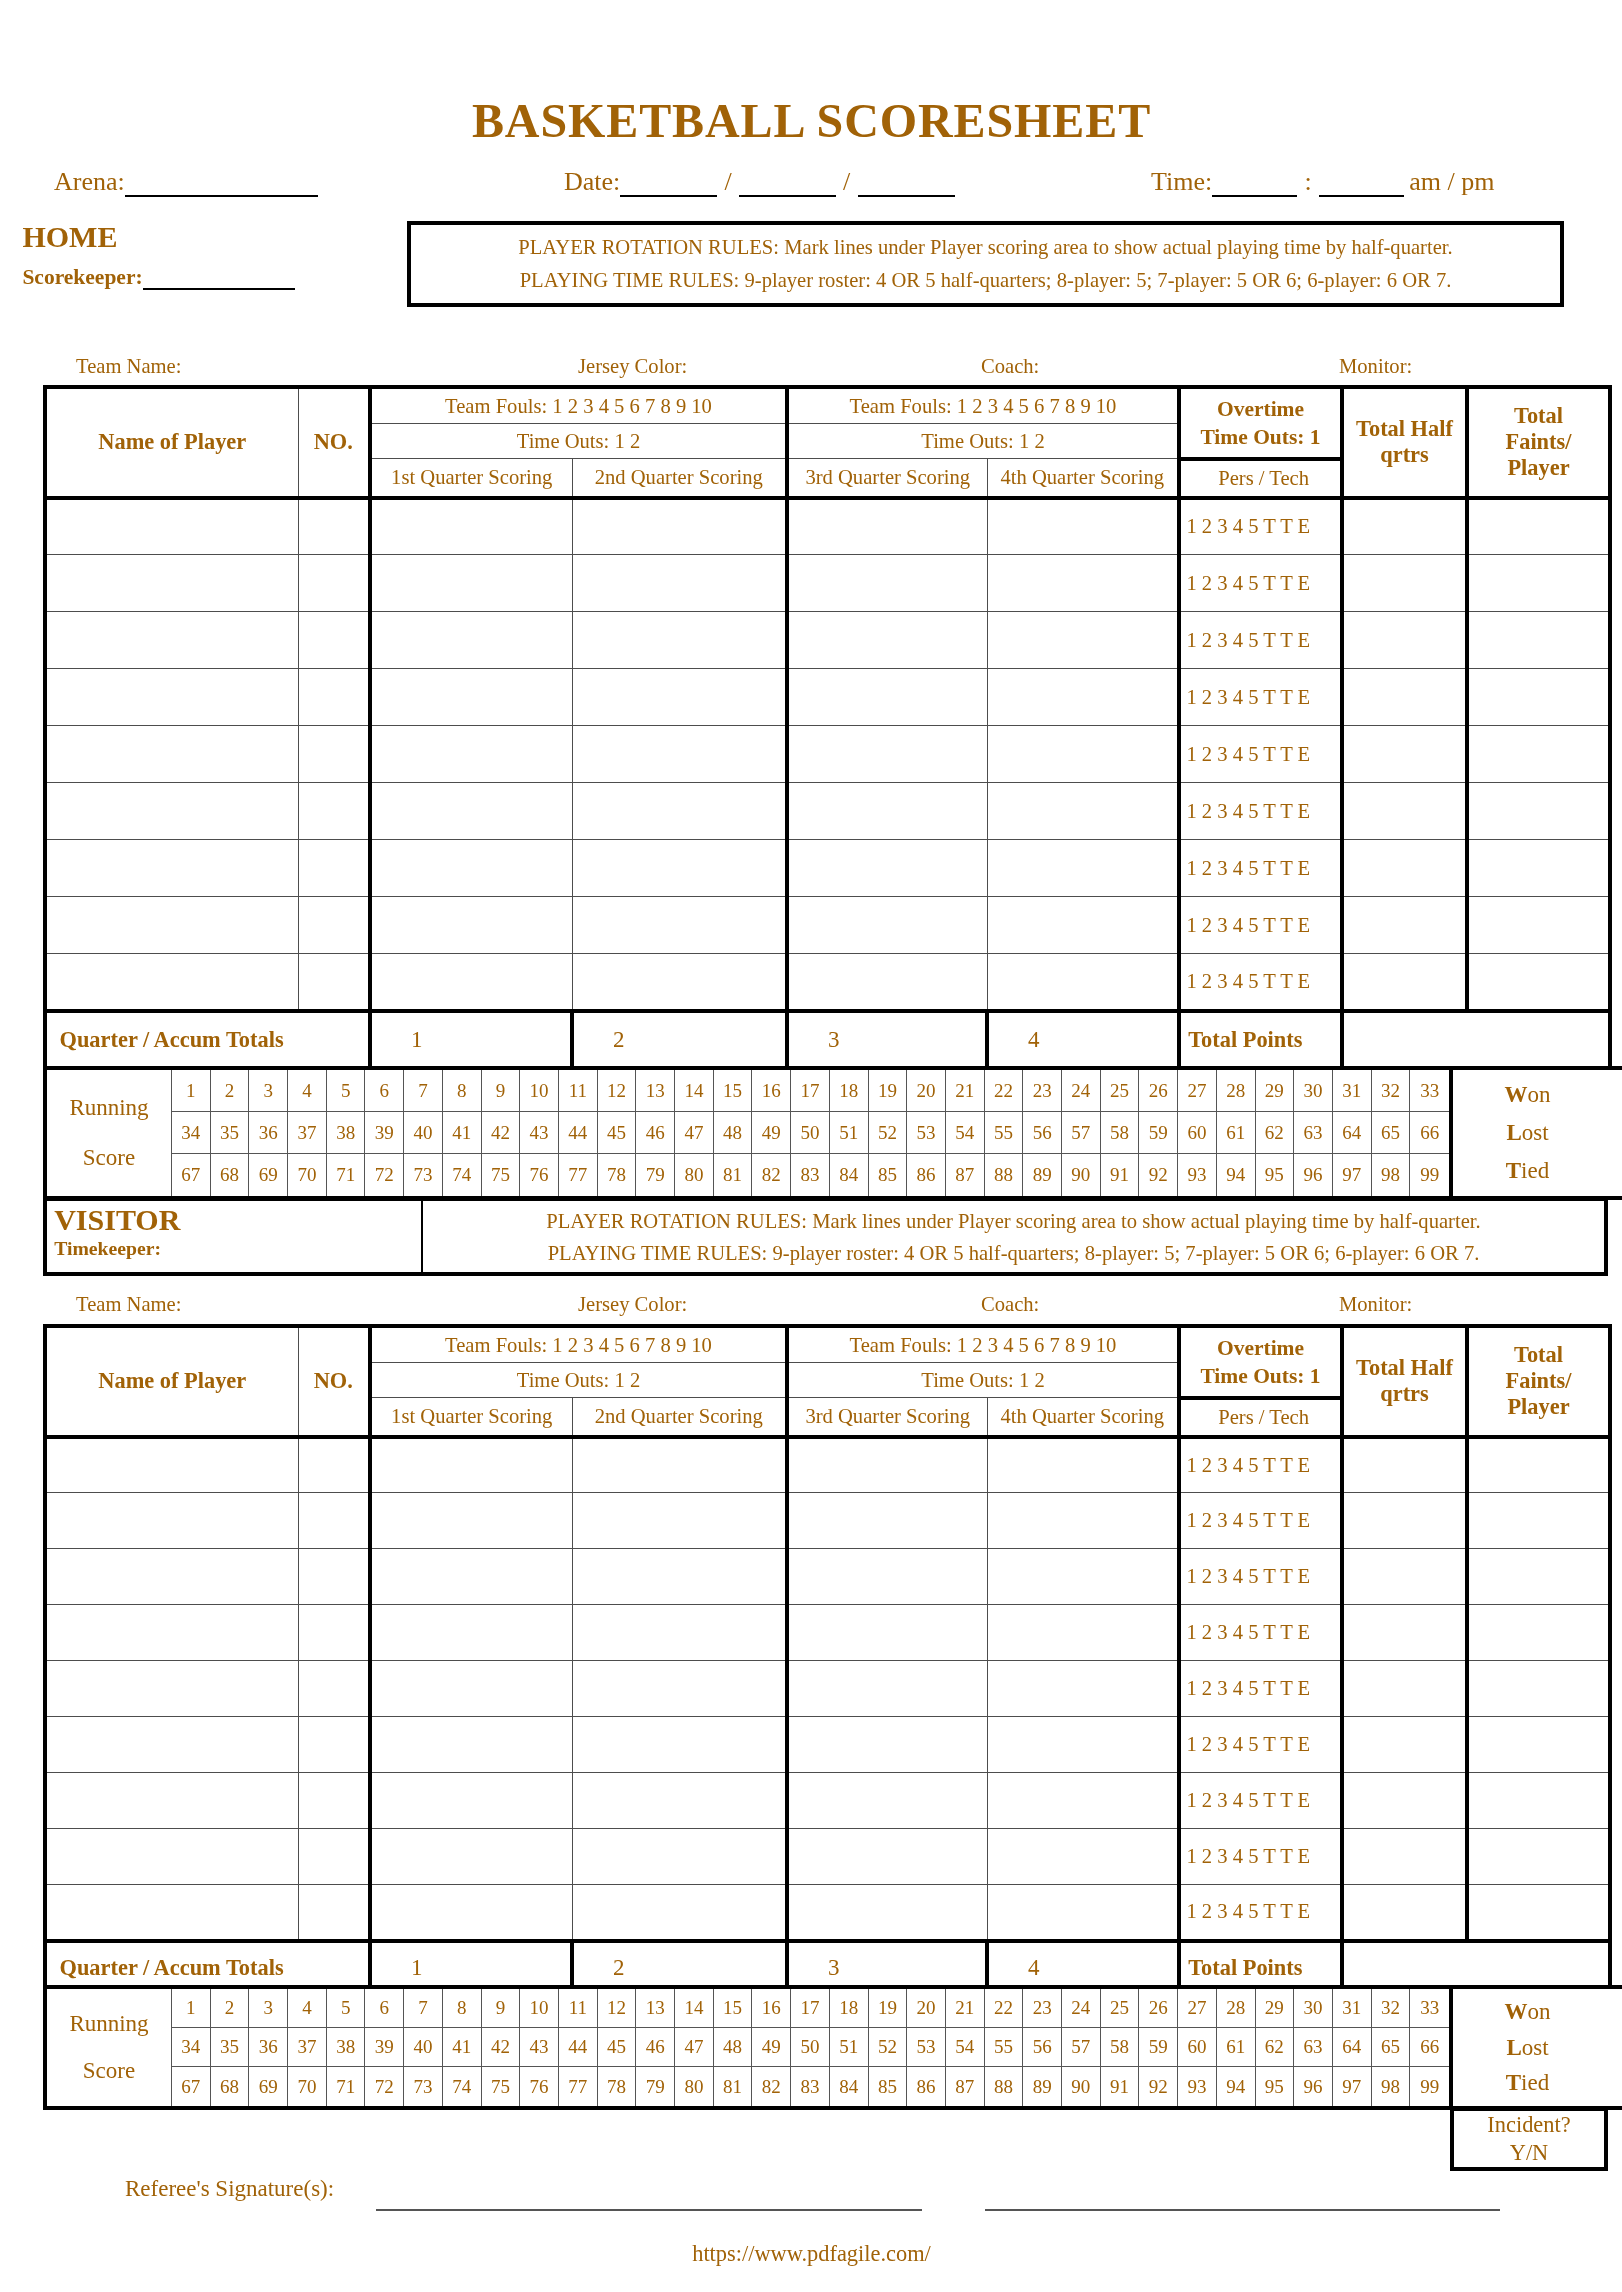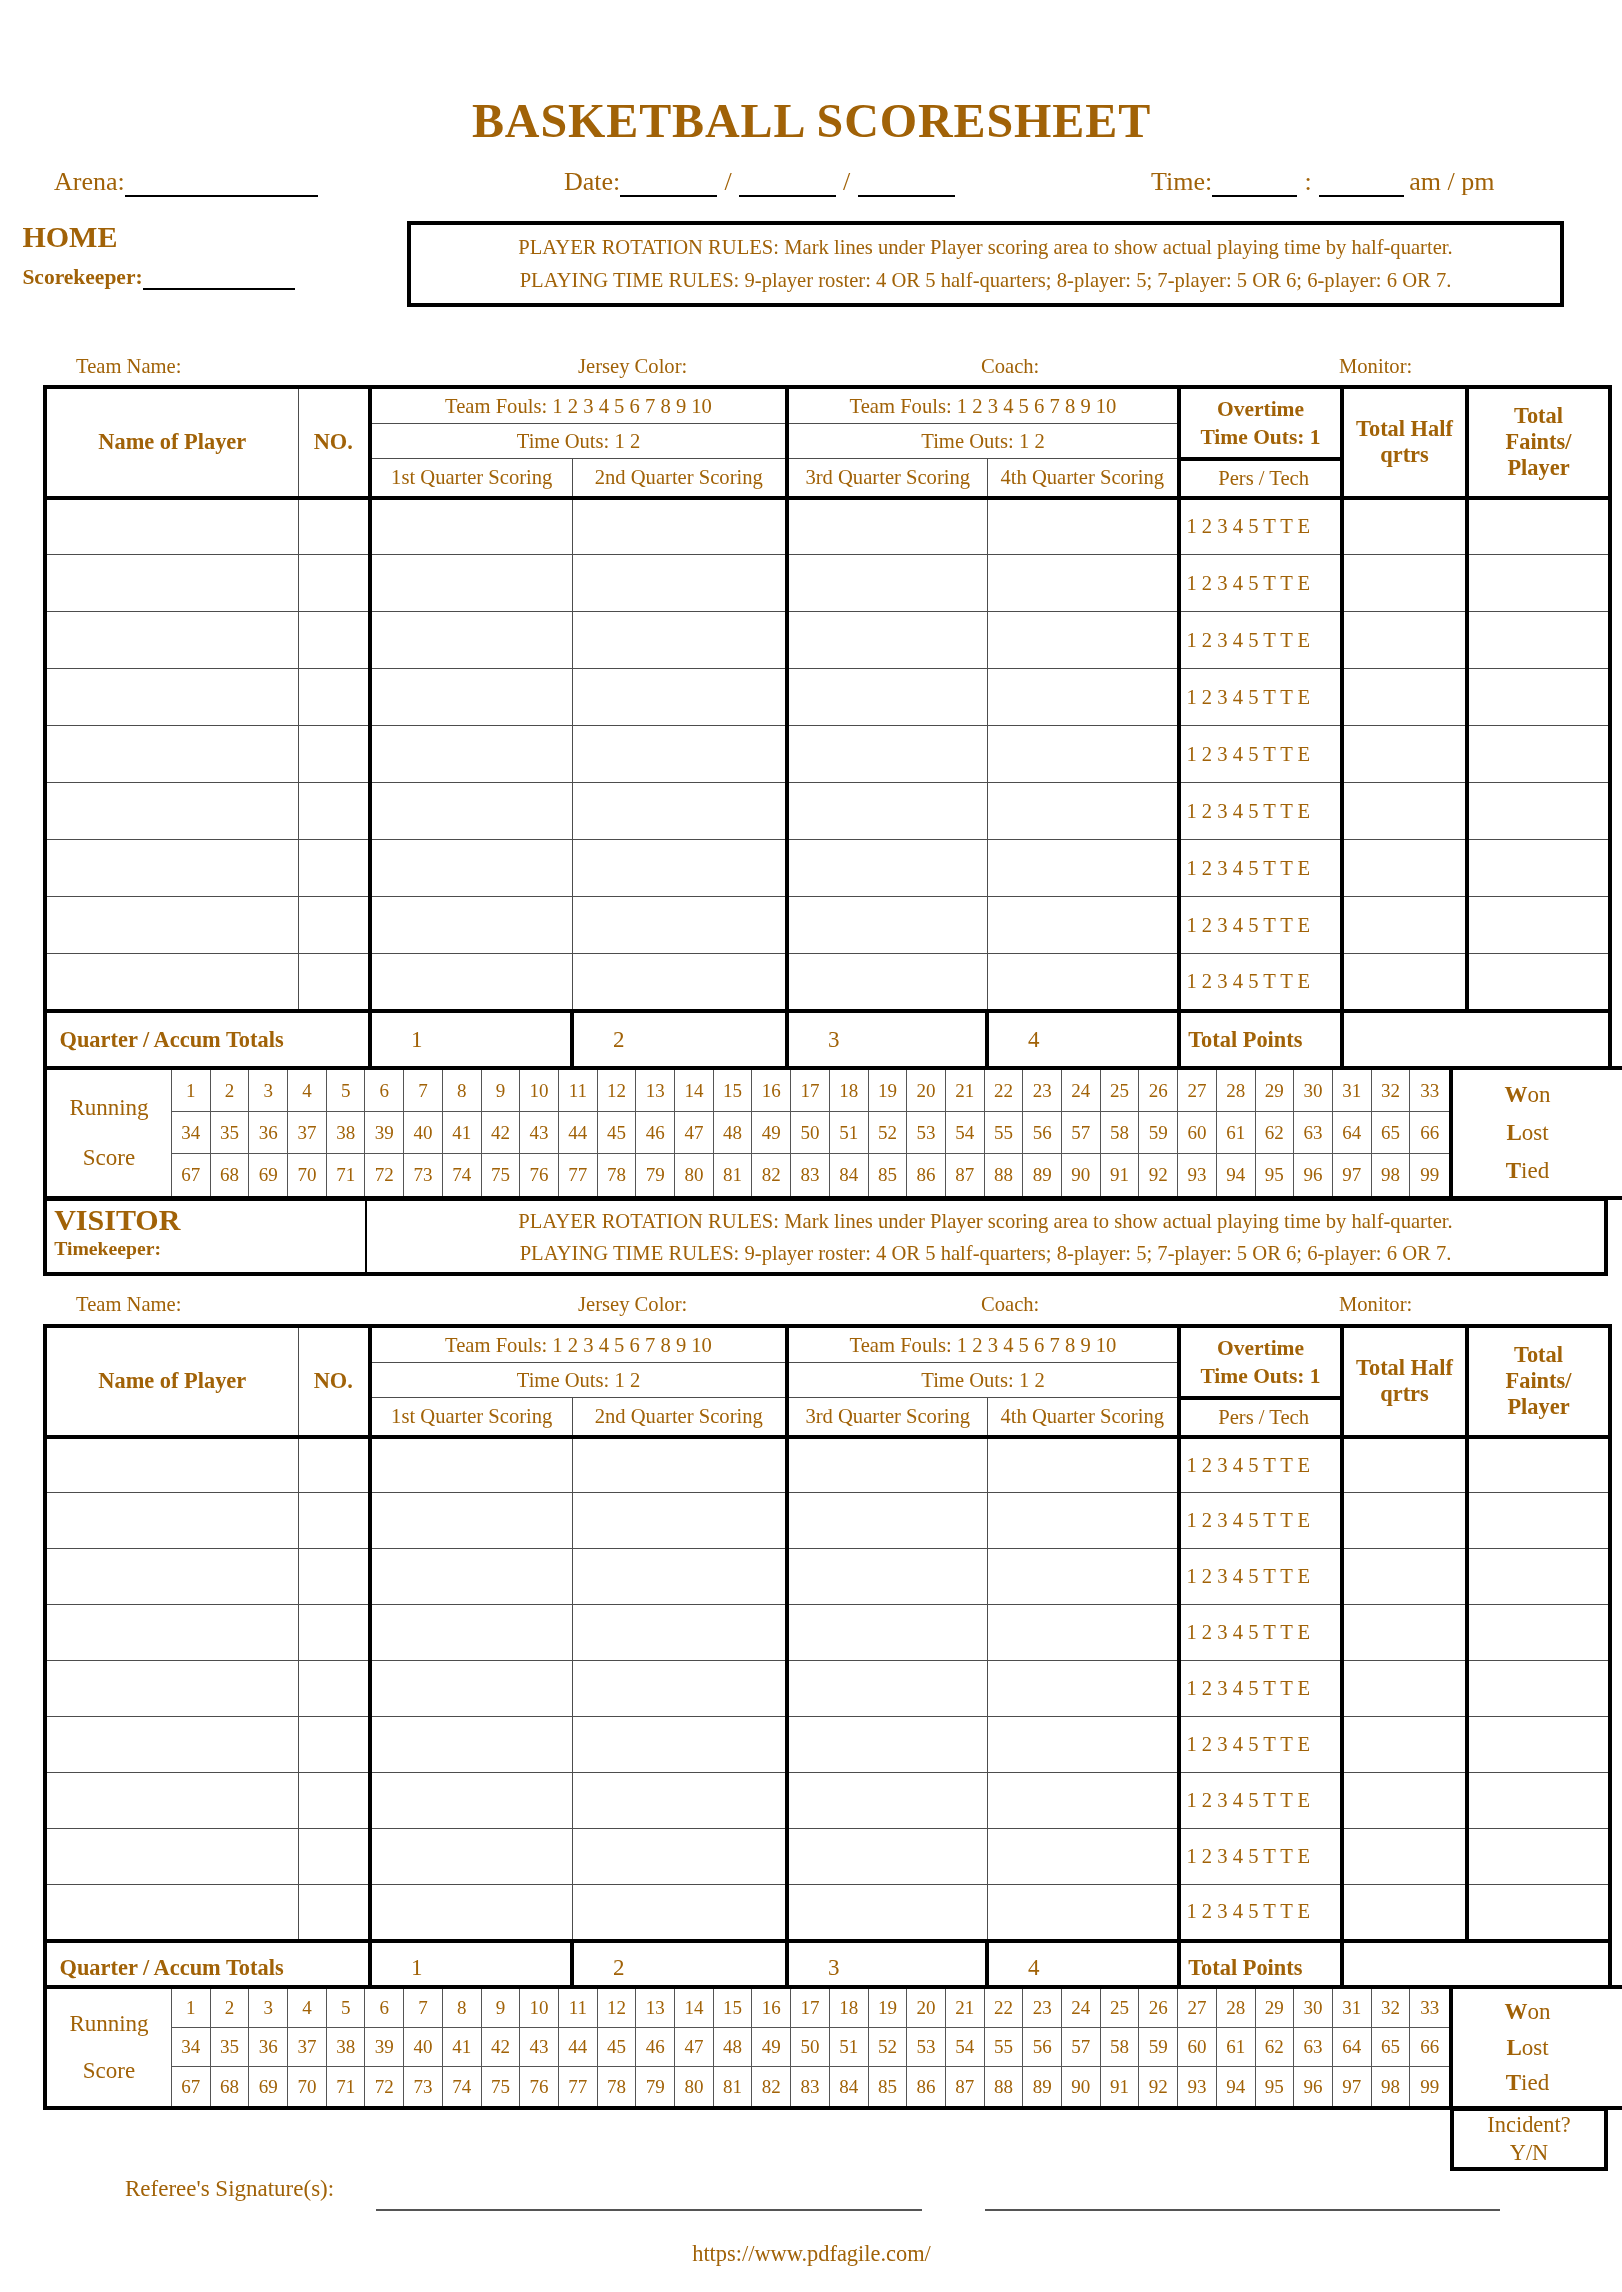--- a/index.html
+++ b/index.html
@@ -52,21 +52,21 @@
   .rs-cell{display:flex;align-items:center;justify-content:center;font-size:19px;
            border-right:1.8px solid #555;border-bottom:1.8px solid #555;}
   .rs-cell:nth-child(33n){border-right:none;}
   .rs-cell:nth-child(n+67){border-bottom:none;}
   .rs-result{border-left:4.5px solid #000;display:flex;flex-direction:column;justify-content:space-evenly;
              align-items:center;font-size:23px;}
   .rs-result div::first-letter{font-weight:bold;}
 
   
   .band{box-sizing:border-box;left:43px;top:1197px;width:1565px;height:79px;border:4.5px solid #000;display:flex;}
-  .band-left{width:320px;border-right:2.7px solid #000;padding:1.8px 0 0 7.2px;box-sizing:border-box;}
+  .band-left{width:376px;border-right:2.7px solid #000;padding:1.8px 0 0 7.2px;box-sizing:border-box;}
   .band-left .team{font-size:30px;font-weight:bold;line-height:34px;}
   .band-left .off{font-size:19.7px;font-weight:bold;line-height:23px;}
   .band-right{flex:1;display:flex;flex-direction:column;justify-content:center;text-align:center;
               font-size:20.6px;line-height:32px;}
 
   .incident{box-sizing:border-box;left:1450px;top:2107px;width:158px;height:64px;border:4.5px solid #000;
             display:flex;flex-direction:column;justify-content:center;align-items:center;font-size:22.4px;line-height:28px;}
 
   .refline{border-top:2.7px solid #555;height:0;}
   .referee{font-size:23px;}

